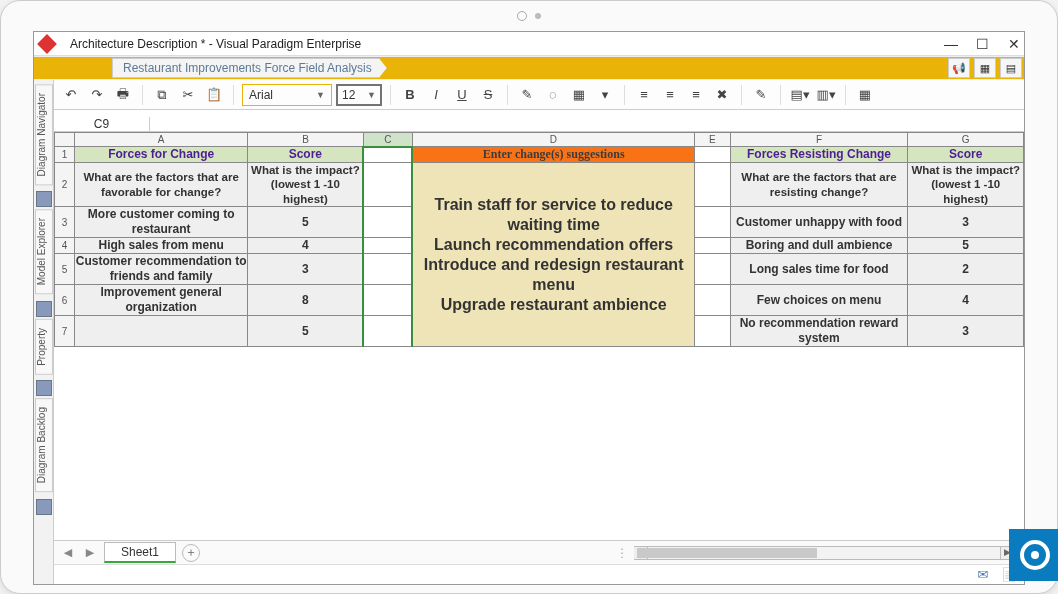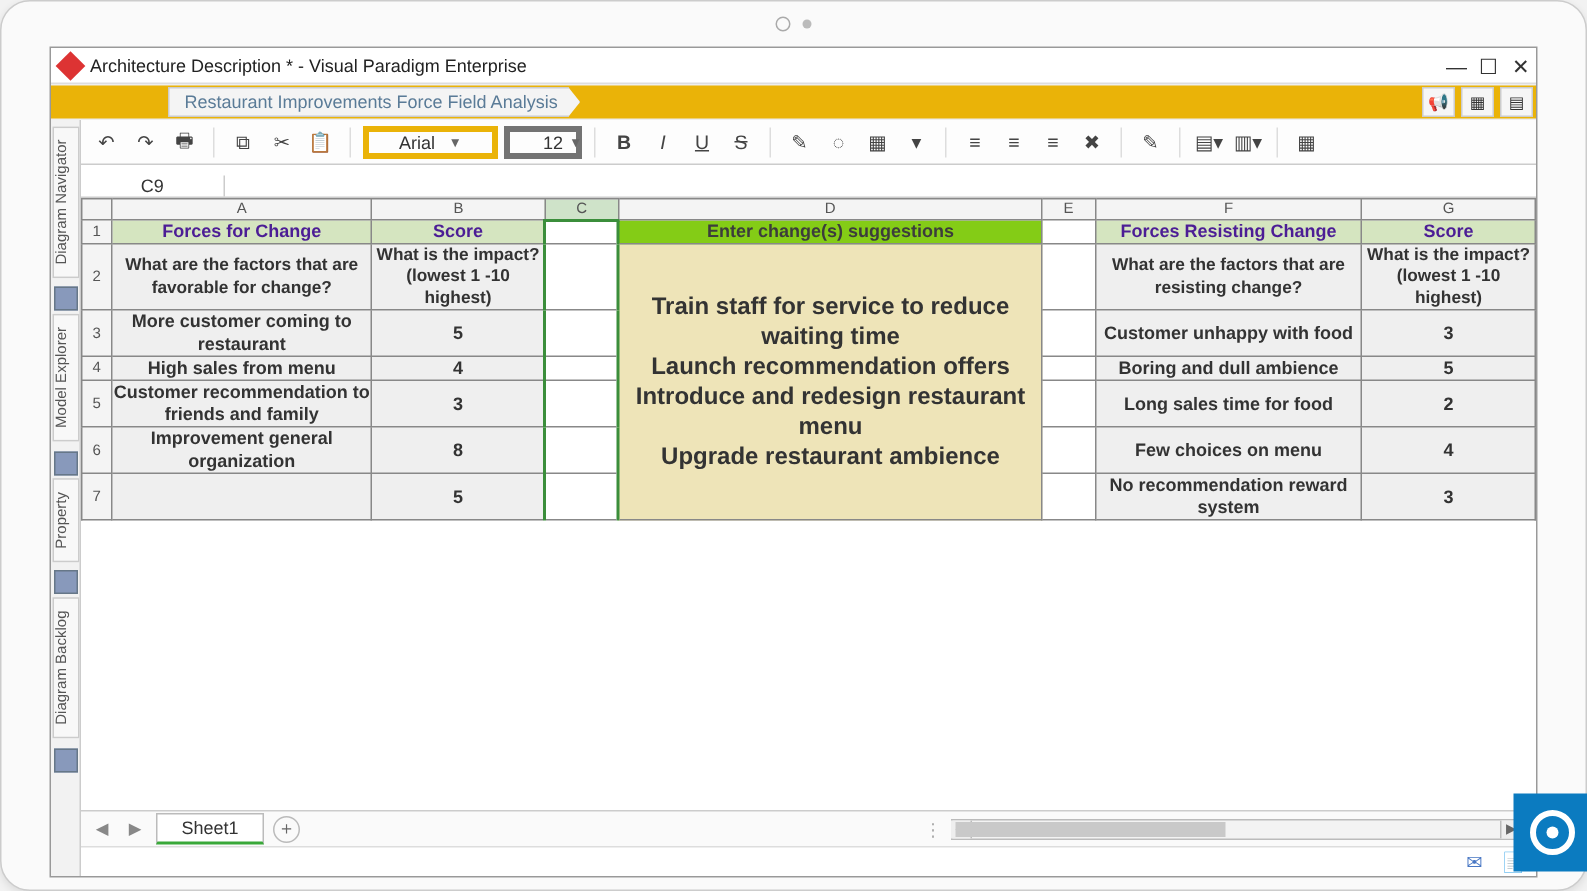--- a/index.html
+++ b/index.html
@@ -7,21 +7,21 @@
          display:flex; align-items:flex-start; justify-content:center; }
   .monitor { width:1058px; height:594px; background:#fafafa; border:1px solid #ccc; border-radius:20px;
              margin:0; position:relative; padding:30px 32px 8px 32px; box-shadow:0 2px 6px rgba(0,0,0,0.1); }
   .camera { position:absolute; top:10px; left:50%; transform:translateX(-50%); display:flex; gap:8px; align-items:center; }
   .camera .lens { width:10px; height:10px; border:1px solid #aaa; border-radius:50%; }
   .camera .dot  { width:6px; height:6px; background:#bbb; border-radius:50%; }
 
   .window { width:100%; height:100%; background:#fff; border:1px solid #999; display:flex; flex-direction:column; position:relative; overflow:hidden; }
 
   
-  .titlebar { height:24px; display:flex; align-items:center; padding:0 6px; border-bottom:1px solid #ddd; gap:6px; }
+  .titlebar { height:24px; display:flex; align-items:center; padding:0 6px; border-bottom:1px solid #ddd; gap:16px; }
   .titlebar .logo { width:14px; height:14px; background:#d33; transform:rotate(45deg); }
   .titlebar .title { flex:1; font-size:12px; color:#222; }
   .winbtn { width:16px; text-align:center; font-size:14px; color:#333; cursor:default; padding:0 6px; }
 
   
   .menubar { height:22px; display:flex; align-items:center; padding:0 10px; gap:20px; font-size:12px; color:#333; }
   .menubar span { cursor:default; }
 
   
   .crumbrow { height:24px; display:flex; align-items:center; padding:0 2px 0 78px; background:#eab308; border-top:1px solid #eee; border-bottom:1px solid #eee; }
@@ -35,39 +35,39 @@
   .sidetabs { width:20px; background:#f2f2f2; border-right:1px solid #ccc; display:flex; flex-direction:column; align-items:center; padding-top:4px; font-size:10px; }
   .sidetab { writing-mode: vertical-rl; transform:rotate(180deg); padding:8px 0; color:#555; border:1px solid #ccc; margin-bottom:4px; background:#f8f8f8; width:18px; text-align:center; cursor:default;}
   .sideicon { width:16px; height:16px; margin:2px 0; background:#89b; border:1px solid #678; }
 
   .content { flex:1; display:flex; flex-direction:column; min-width:0; }
 
   
   .toolbar { height:30px; display:flex; align-items:center; padding:0 6px; gap:4px; border-bottom:1px solid #ccc; background:#fdfdfd; }
   .tbtn { width:22px; height:22px; display:flex; align-items:center; justify-content:center; color:#444; font-size:13px; cursor:default; }
   .tsep { width:1px; height:20px; background:#ddd; margin:0 4px; }
-  .fontbox { width:90px; height:22px; border:4px solid #eab308; display:flex; align-items:center; padding:0 20px; font-size:12px; gap:4px; }
-  .sizebox { width:46px; height:22px; border:4px solid #737373; display:flex; align-items:center; padding:0 22px; font-size:12px; gap:4px; }
+  .fontbox { width:90px; height:22px; border:1px solid #eab308; display:flex; align-items:center; padding:0 6px; font-size:12px; gap:4px; }
+  .sizebox { width:46px; height:22px; border:2px solid #737373; display:flex; align-items:center; padding:0 4px; font-size:12px; gap:4px; }
   .drop { margin-left:auto; font-size:9px; color:#666; }
 
   
   .refrow { height:22px; display:flex; align-items:flex-end; border-bottom:1px solid #ccc; }
   .cellref { width:96px; border-right:1px solid #ccc; padding:0 8px; font-size:12px; text-align:center; }
   .formula { flex:1; padding:0 6px; font-size:12px; color:#666; }
 
   
   .sheetwrap { flex:1; overflow:hidden; position:relative; }
   table.sheet { border-collapse:collapse; width:100%; table-layout:fixed; }
   table.sheet th, table.sheet td { border:1px solid #888; padding:0; }
   .colhdr { background:#f4f4f4; font-weight:normal; font-size:10px; height:14px; color:#555; text-align:center; }
   .colhdr.sel { background:#cfe3c9; }
   .rowhdr { background:#f4f4f4; font-size:10px; width:18px; text-align:center; color:#555; }
   .cell { font-size:12px; text-align:center; padding:6px 6px; vertical-align:middle; line-height:1.25; }
   .hdr-green { background:#d5e5c0; font-weight:bold; color:#4c1d95; }
-  .hdr-orange { background:#84cc16; font-weight:bold; color:#3c3c3c; }
+  .hdr-orange { background:#f97316; font-weight:bold; color:#3c3c3c;font-family:Liberation Serif, serif; }
   .sub { background:#efefef; font-weight:bold; font-size:11.5px; }
   .data { background:#efefef; font-weight:bold; font-size:12px; }
   .center-yellow { background:#eee4b8; font-weight:bold; font-size:16px; }
   .blank { background:#fff; }
   .c-sel-top { border-top:2px solid #3b8e3b !important; border-left:2px solid #3b8e3b !important; border-right:2px solid #3b8e3b !important; }
 
   
   .tabsrow { height:24px; border-top:1px solid #ccc; display:flex; align-items:center; padding:0 6px; gap:6px; background:#fafafa; }
   .navarrow { width:16px; text-align:center; color:#888; font-size:11px; }
   .sheettab { padding:2px 16px; border:1px solid #bbb; border-bottom:2px solid #39a839; background:#fff; font-size:12px; }

